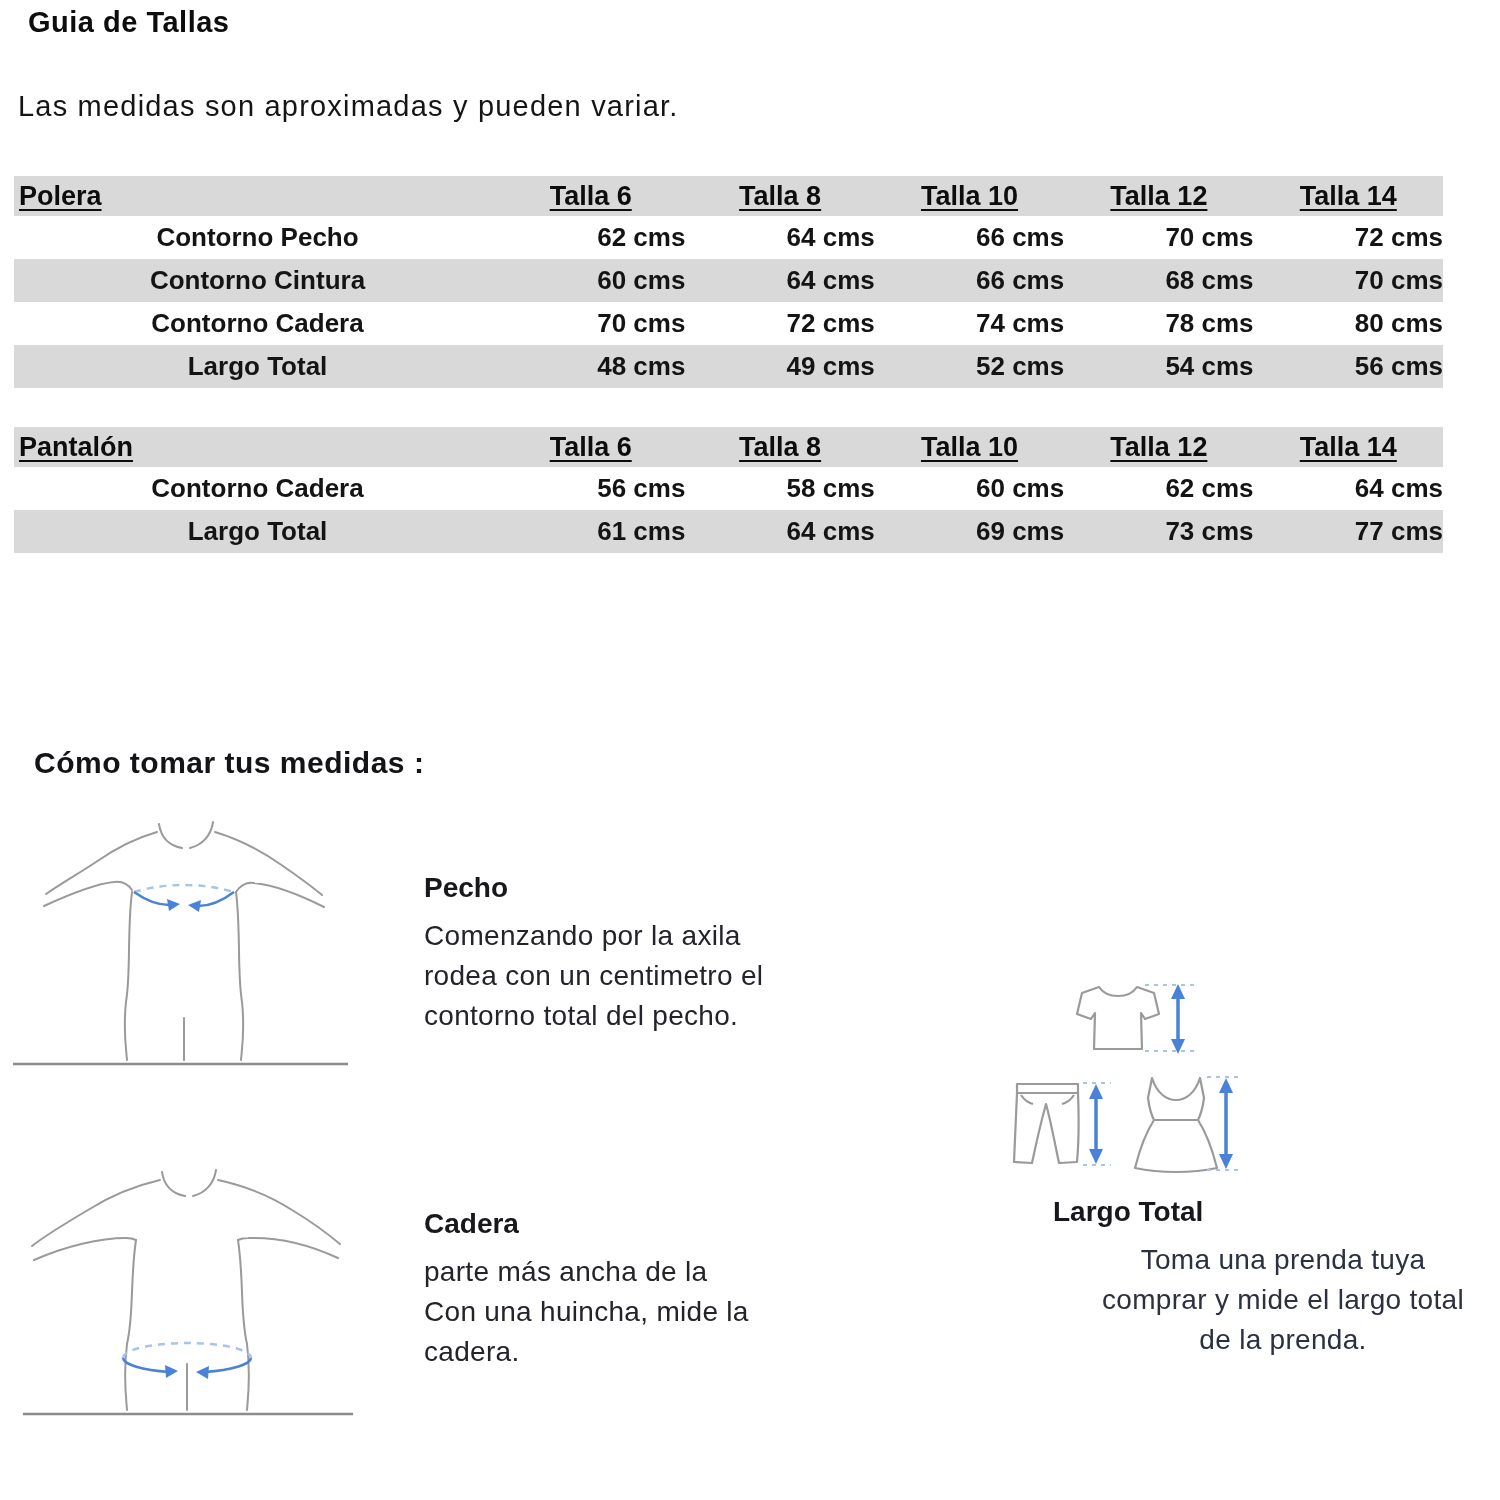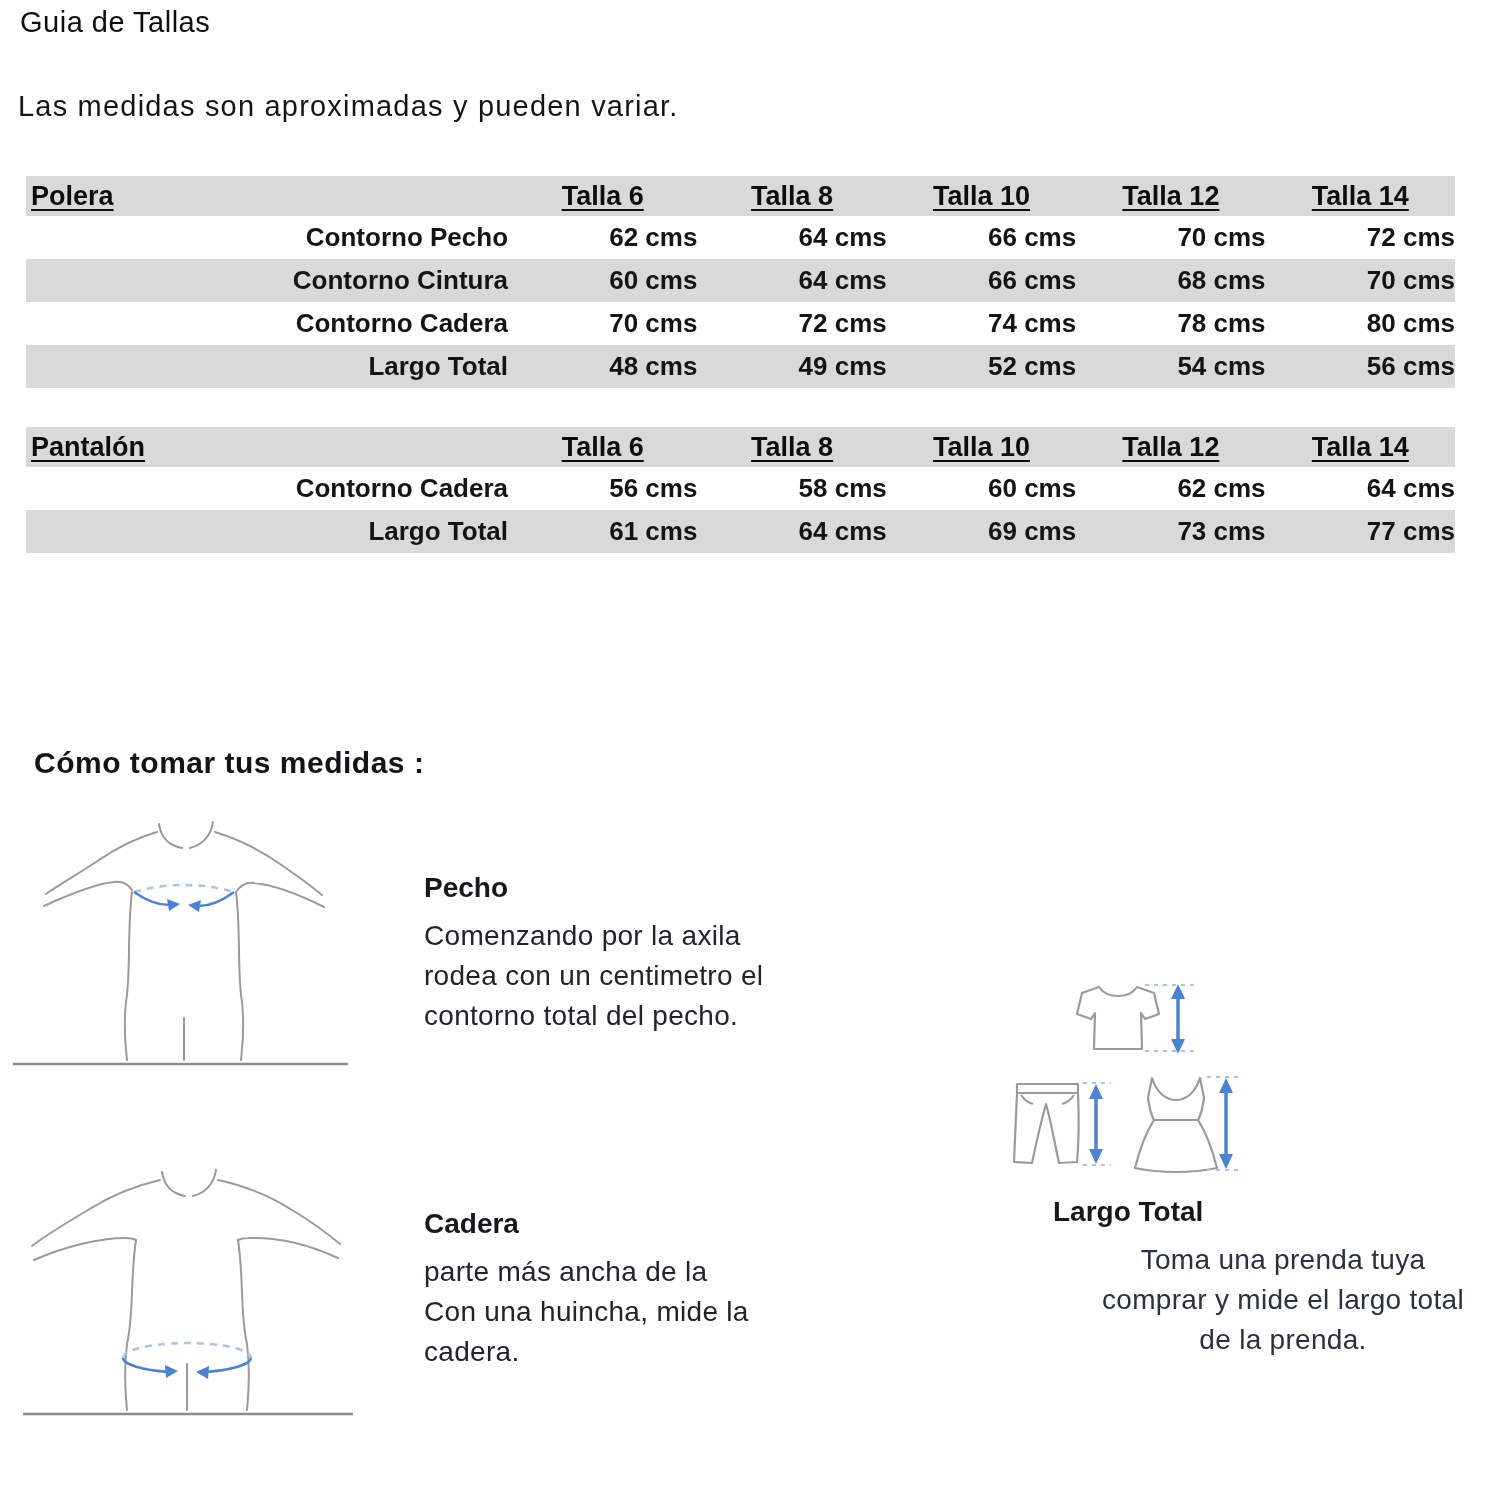--- a/index.html
+++ b/index.html
@@ -1,46 +1,46 @@
 <!DOCTYPE html>
 <html><head>
 <meta charset="utf-8">
 <style>
   html,body{margin:0;padding:0;background:#ffffff;}
   .page{
     position:relative;width:1500px;height:1500px;background:#ffffff;
     font-family:"Liberation Sans", sans-serif;color:#111111;overflow:hidden;
   }
   .title{
-    position:absolute;left:20px;top:6px;font-size:29px;font-weight:normal;
+    position:absolute;left:28px;top:6px;font-size:29px;font-weight:bold;
     letter-spacing:0.5px;color:#0d0d0d;
   }
   .subtitle{
     position:absolute;left:18px;top:90px;font-size:29px;letter-spacing:1.2px;color:#151515;
   }
   .size-table{
-    position:absolute;left:26px;width:1429px;border-collapse:collapse;table-layout:fixed;
+    position:absolute;left:14px;width:1429px;border-collapse:collapse;table-layout:fixed;
   }
   .size-table.polera{top:176px;}
   .size-table.pantalon{top:427px;}
   .size-table col.c-label{width:482px;}
   .size-table col.c-size{width:189.4px;}
   .size-table thead tr{background:#d9d9d9;height:40px;}
   .size-table tbody tr{height:43px;}
   .size-table tbody tr:nth-child(even){background:#d9d9d9;}
   .size-table th{
     font-size:27px;font-weight:bold;text-decoration:underline;
     text-decoration-thickness:2px;text-underline-offset:4px;
     text-align:center;padding:0;color:#0d0d0d;
   }
   .size-table th.rowhead{text-align:left;padding-left:5px;}
   .size-table td{
     font-size:26px;font-weight:bold;text-align:right;padding:0;color:#141414;
   }
-  .size-table td.rowlabel{text-align:right;padding-left:5px;font-weight:bold;}
+  .size-table td.rowlabel{text-align:center;padding-left:5px;font-weight:bold;}
   .section-heading{
     position:absolute;left:34px;top:746px;font-size:30px;font-weight:bold;
     letter-spacing:0.5px;color:#141418;
   }
   .figure{position:absolute;}
   .fig-chest{left:8px;top:802px;}
   .fig-hip{left:8px;top:1152px;}
   .garment-icons{left:995px;top:972px;}
   .instruction{position:absolute;margin-left:43px;}
   .instruction h3{

